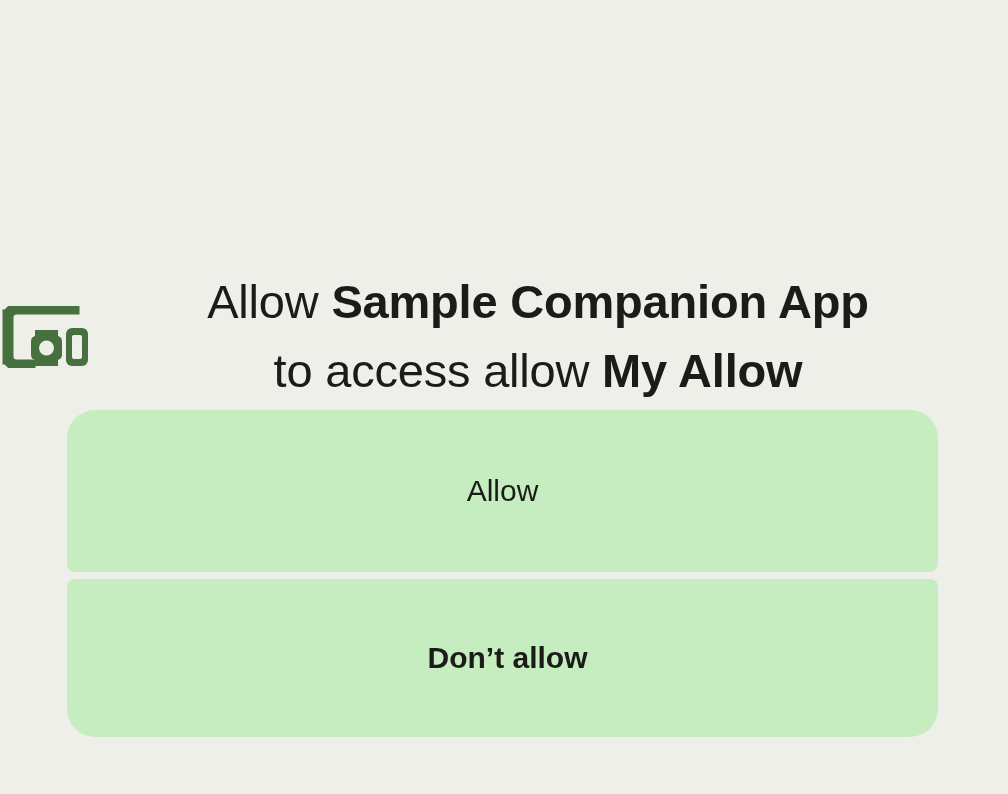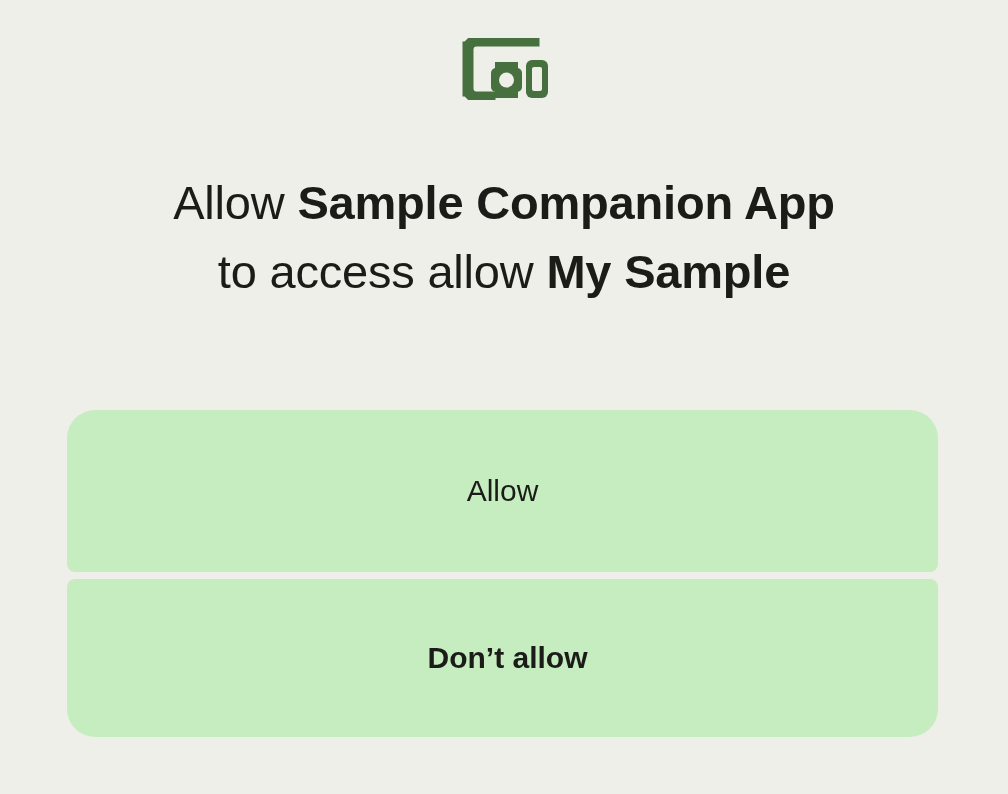--- a/index.html
+++ b/index.html
@@ -15,21 +15,21 @@
     overflow: hidden;
   }
 
   .dialog {
     position: relative;
     width: 1008px;
     height: 636px;
     box-sizing: border-box;
     background: #efefe9;
     display: flex;
-    flex-direction: column;
+    flex-direction: row;
     align-items: center;
   }
 
   
   .icon-wrap {
     margin-top: 38px;
     width: 88px;
     height: 62px;
     display: flex;
     align-items: center;
@@ -114,21 +114,21 @@
       <rect x="31" y="30" width="31" height="24" rx="5" fill="#47703f"></rect>
       <circle cx="46.5" cy="42" r="7.5" fill="#efefe9"></circle>
 
       <rect x="66" y="22" width="22" height="38" rx="6" fill="#47703f"></rect>
       <rect x="72" y="29" width="10" height="24" rx="2" fill="#efefe9"></rect>
     </svg>
   </div>
 
   <h1 class="title">
     <span class="line"><span>Allow </span><b>Sample Companion App</b></span>
-    <span class="line"><span>to access allow </span><b>My Sample</b></span>
+    <span class="line"><span>to access allow </span><b>My Allow</b></span>
   </h1>
 
   <div class="button-stack">
     <button class="btn btn-allow">Allow</button>
     <button class="btn btn-deny">Don’t allow</button>
   </div>
 
 </div>
 
 </body></html>

